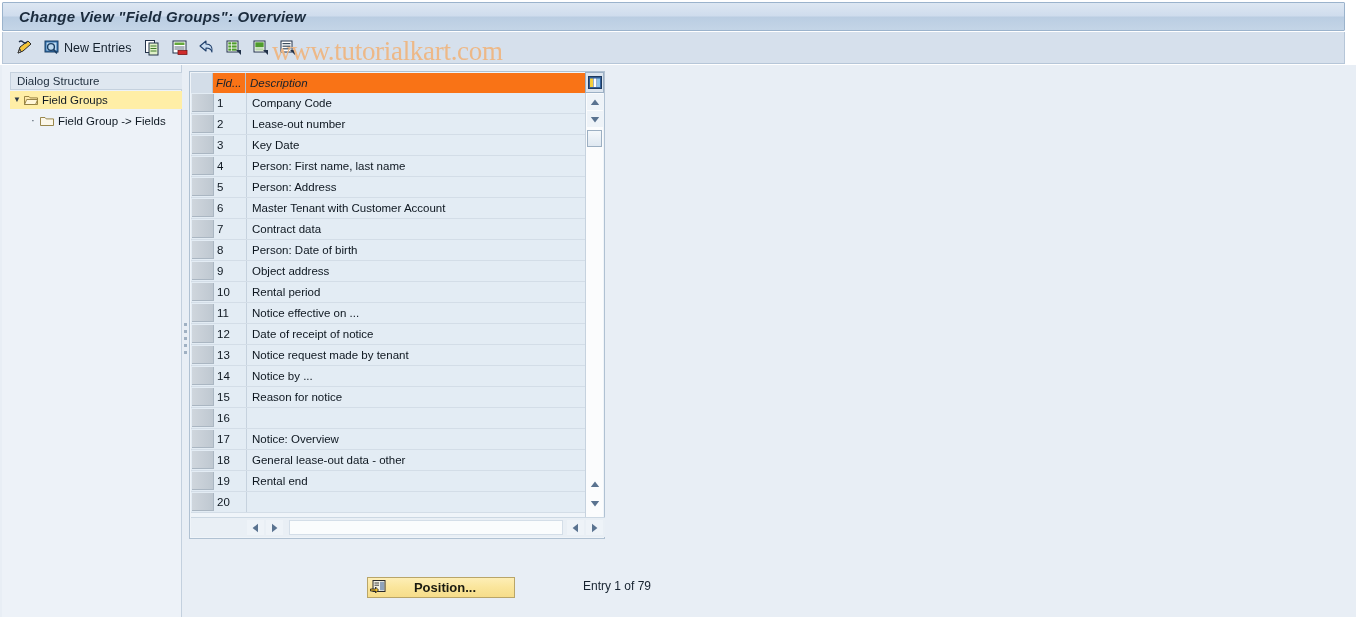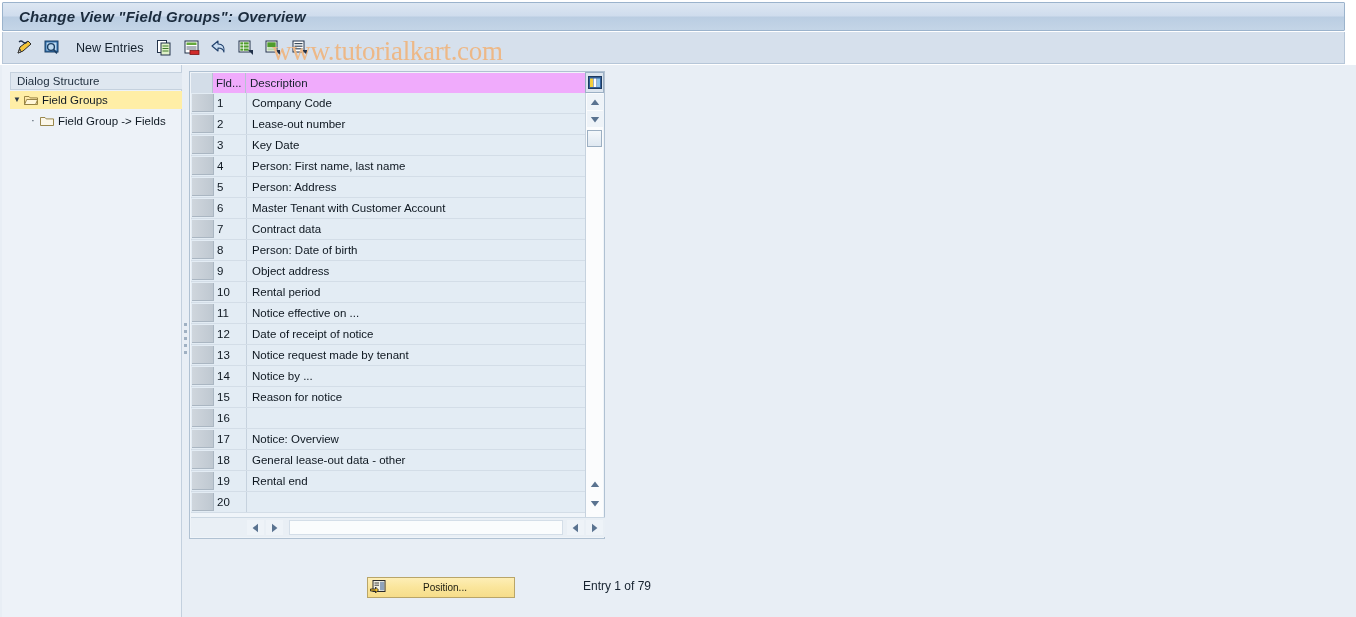--- a/index.html
+++ b/index.html
@@ -48,21 +48,21 @@
   .tb-btn {
     width: 22px; height: 22px;
     margin-left: 5px;
     display: flex; align-items: center; justify-content: center;
     position: relative;
   }
   .tb-btn:first-child { margin-left: 11px; }
   .tb-label {
     font-size: 12.5px;
     color: #15212e;
-    margin-left: 13px; margin-right: 6px;
+    margin-left: 1px; margin-right: 6px;
     white-space: nowrap;
   }
 
   .watermark {
     position: absolute;
     left: 272px; top: 36px;
     font-family: "Liberation Serif", serif;
     font-size: 27px;
     font-weight: normal;
     color: #edb887;
@@ -140,22 +140,23 @@
   
   .table-frame {
     position: absolute; left: 0px; top: 6px;
     width: 416px; height: 468px;
     background: #eff4f9;
     border: 1px solid #b0c1d2;
   }
   .tbl-head {
     position: absolute; left: 1px; top: 1px;
     width: 414px; height: 20px;
-    background: #f0abfc;
+    background: #f97316;
     display: flex;
+    font-style: italic;
   }
   .th-sel { width: 22px; height: 20px; border-right: 1px solid #b6c3d1; background: #d3dde8; }
   .th-fld { width: 33px; height: 20px; border-right: 1px solid #b6c3d1;
             font-size: 11.5px; color: #16212d; padding-left: 3px; line-height: 20px; }
   .th-desc { flex: 1; height: 20px; font-size: 11.5px; color: #16212d;
              padding-left: 4px; line-height: 20px; border-right: 1px solid #b6c3d1; }
 
   .cfg-btn {
     position: absolute; right: 0px; top: 0px;
     width: 19px; height: 21px;
@@ -242,22 +243,23 @@
     position: absolute; left: 178px; top: 512px;
     width: 148px; height: 21px;
     background: linear-gradient(to bottom, #fdeeb6 0%, #fae59b 50%, #f6dd8a 100%);
     border: 1px solid #b9a568;
     display: flex; align-items: center;
     cursor: pointer;
   }
   .pos-btn .pb-ico { width: 20px; margin-left: 2px; display: flex; }
   .pos-btn .pb-txt {
     flex: 1; text-align: center;
-    font-size: 10px; color: #1a1a10;
+    font-size: 13px; color: #1a1a10;
     padding-right: 14px;
+    font-weight: bold;
   }
   .entry-text {
     position: absolute; left: 394px; top: 514px;
     font-size: 12px; color: #16222f;
     white-space: nowrap;
   }
 
   svg { display: block; }
 </style>
 </head>

